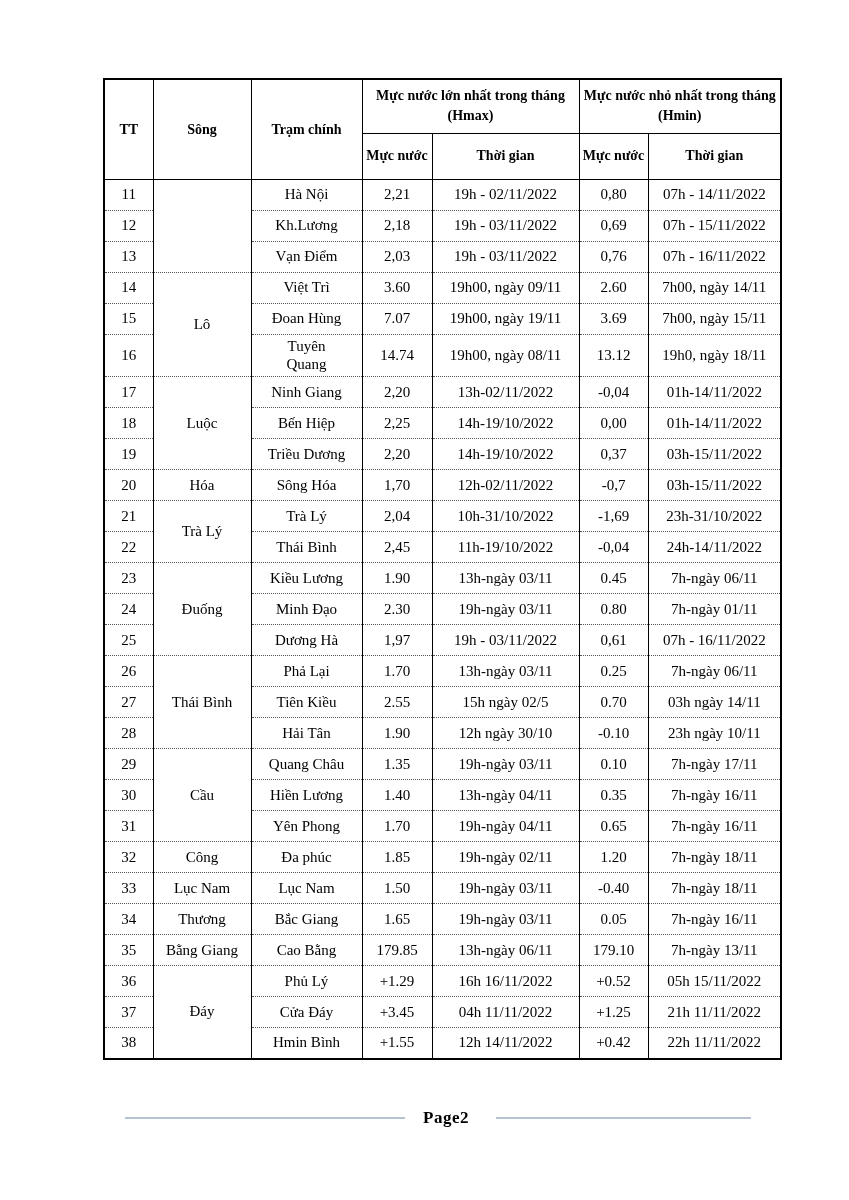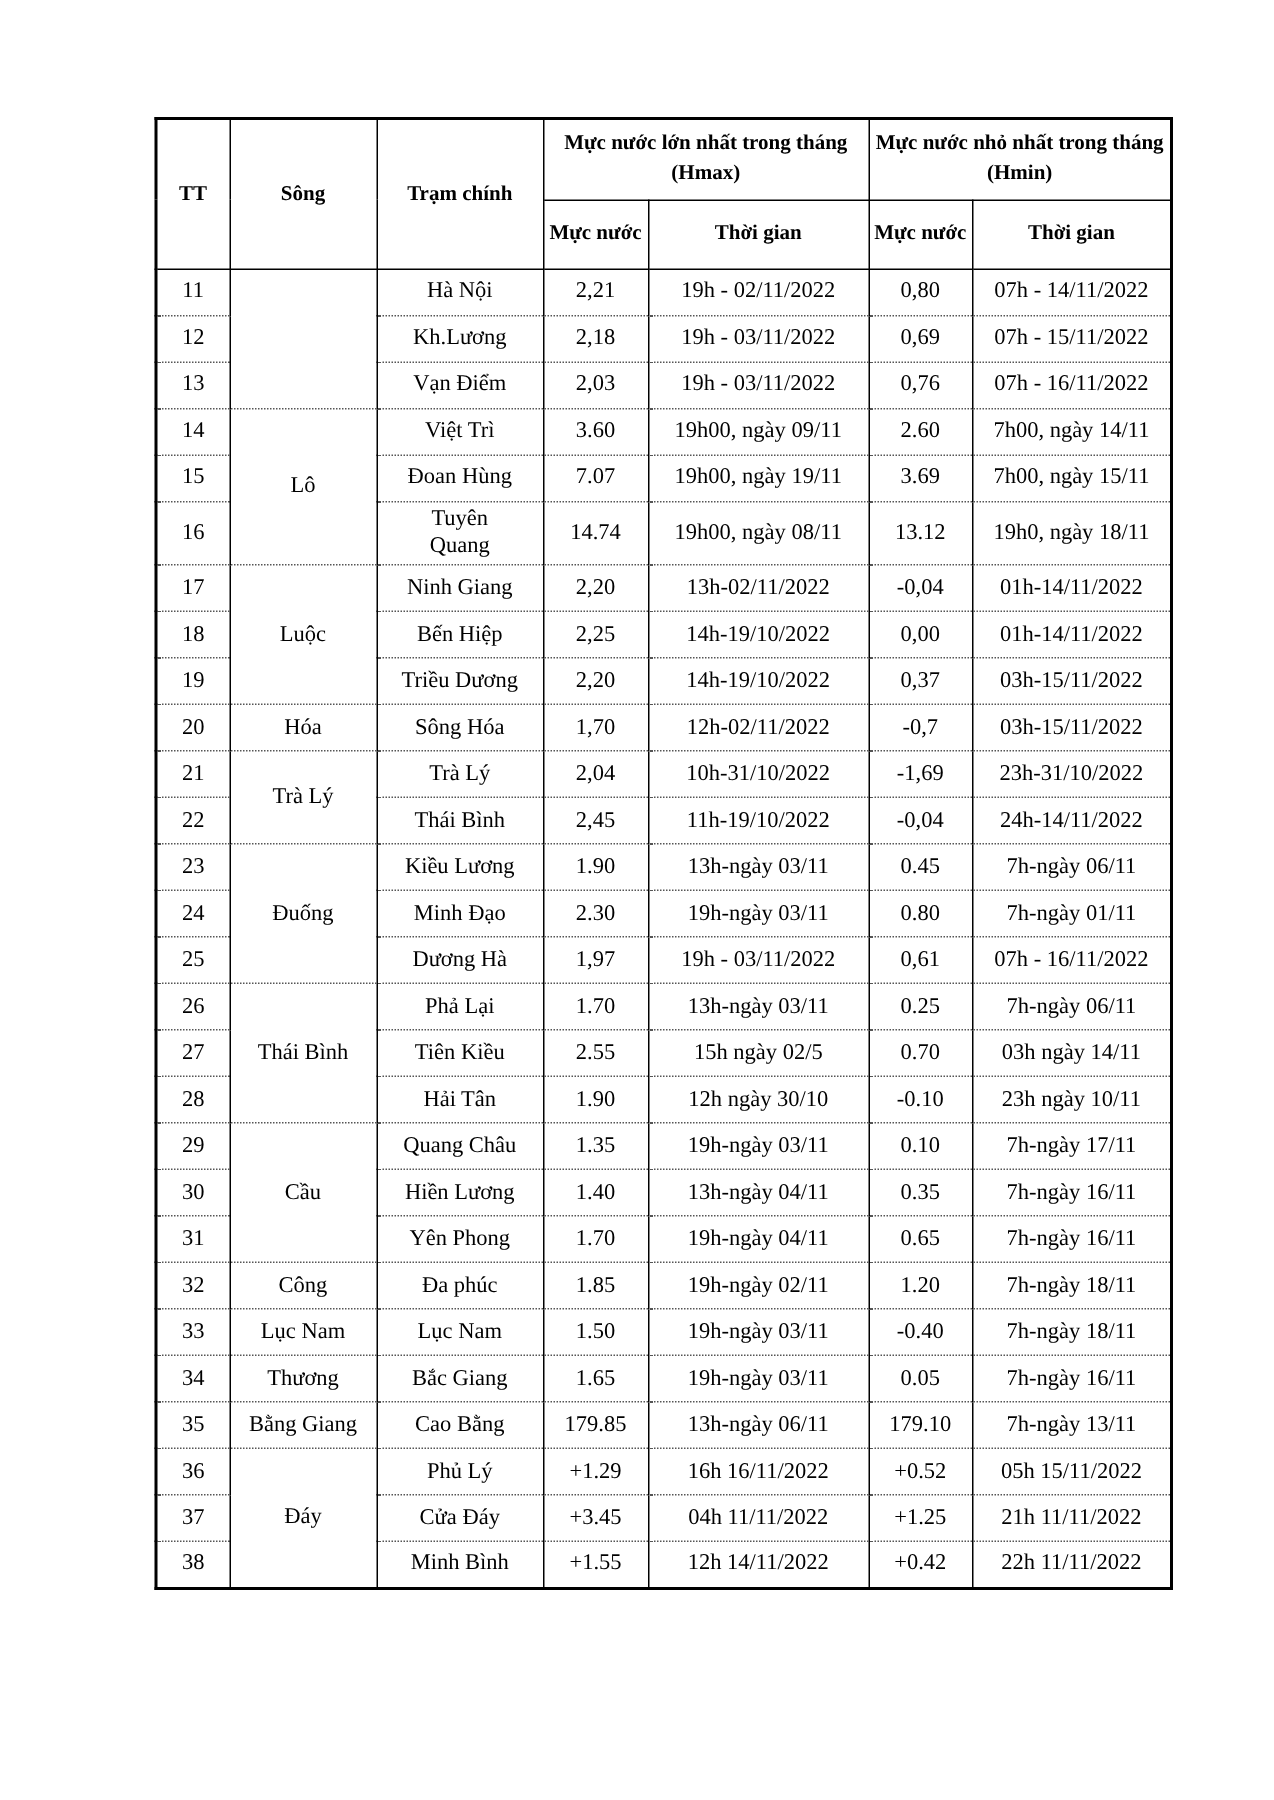--- a/index.html
+++ b/index.html
@@ -323,23 +323,28 @@
         <tr>
           <td>37</td>
           <td>Cửa Đáy</td>
           <td>+3.45</td>
           <td>04h 11/11/2022</td>
           <td>+1.25</td>
           <td>21h 11/11/2022</td>
         </tr>
         <tr>
           <td>38</td>
-          <td>Minh Bình</td>
+          <td>Hmin Bình</td>
           <td>+1.55</td>
           <td>12h 14/11/2022</td>
           <td>+0.42</td>
           <td>22h 11/11/2022</td>
         </tr>
       </tbody>
   </table>
 
+  <div class="footer">
+    <div class="rule rule-left"></div>
+    <div class="page-num">Page2</div>
+    <div class="rule rule-right"></div>
+  </div>
 
 </div>
 
 </body></html>

